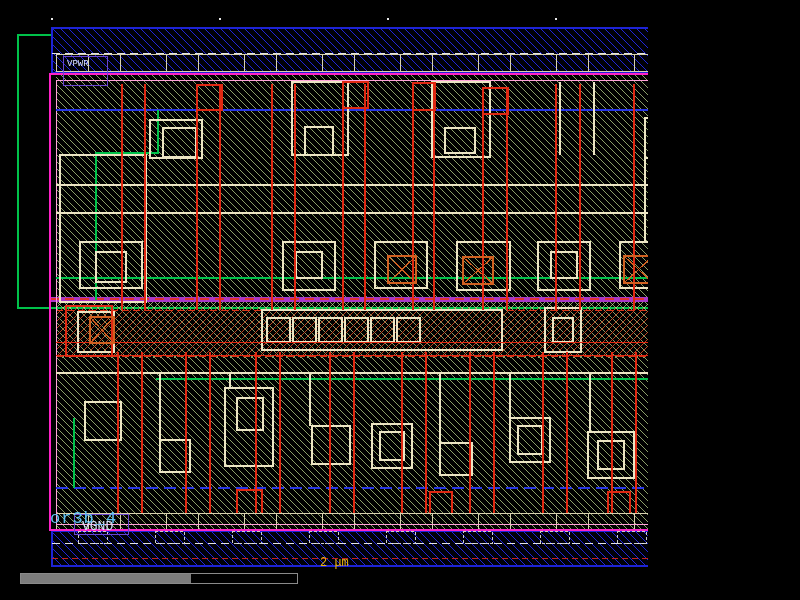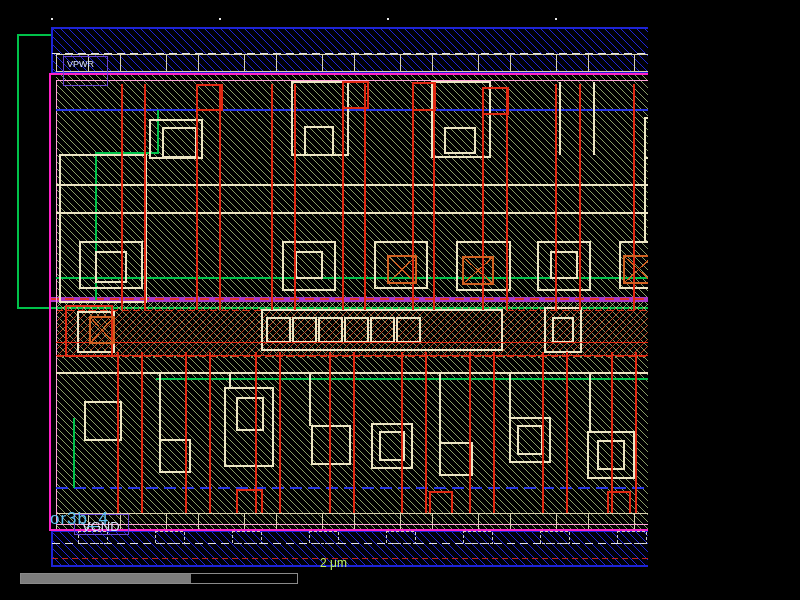--- a/index.html
+++ b/index.html
@@ -1,26 +1,26 @@
 <!DOCTYPE html>
 <html><head>
 <meta charset="utf-8">
 <style>
   html,body{margin:0;padding:0;background:#000;}
   #stage{position:relative;width:648px;height:600px;background:#000;overflow:hidden;
-         font-family:Liberation Sans, sans-serif;border-radius:28px;}
+         font-family:Liberation Mono, monospace;border-radius:28px;}
   #layout-canvas{position:absolute;left:0;top:0;}
   .lbl{position:absolute;white-space:nowrap;line-height:1;}
   .pin-box{position:absolute;border:1px solid #6a46cf;background:transparent;}
   #vpwr-label{left:67px;top:60px;font-size:9px;color:#dbe2ff;letter-spacing:0px;}
   #vpwr-box{left:63px;top:56px;width:43px;height:28px;}
   #vgnd-label{left:82px;top:520px;font-size:13px;color:#dbe2ff;}
   #vgnd-box{left:74px;top:514px;width:53px;height:19px;}
   #cellname-label{left:50px;top:510px;font-size:17px;color:#5fc0f2;letter-spacing:1px;}
-  #scale-label{left:320px;top:557px;font-size:12px;color:#bef264;}
+  #scale-label{left:320px;top:557px;font-size:12px;color:#eab308;}
   #hscrollbar{position:absolute;left:20px;top:573px;width:276px;height:9px;
               border:1px solid #8a8a8a;background:#000;}
   #hscrollbar-thumb{position:absolute;left:0;top:0;height:9px;background:#7d7d7d;}
 </style>
 </head>
 <body>
 
 <div id="stage">
 
   <svg id="layout-canvas" width="800" height="600" viewBox="0 0 800 600" shape-rendering="crispEdges">

